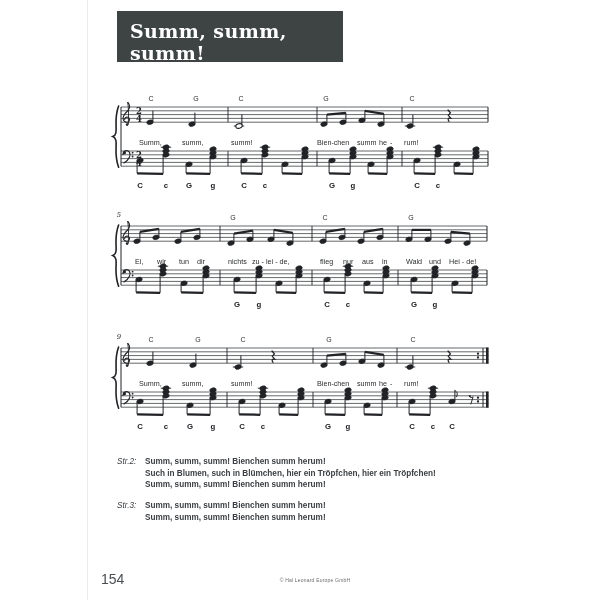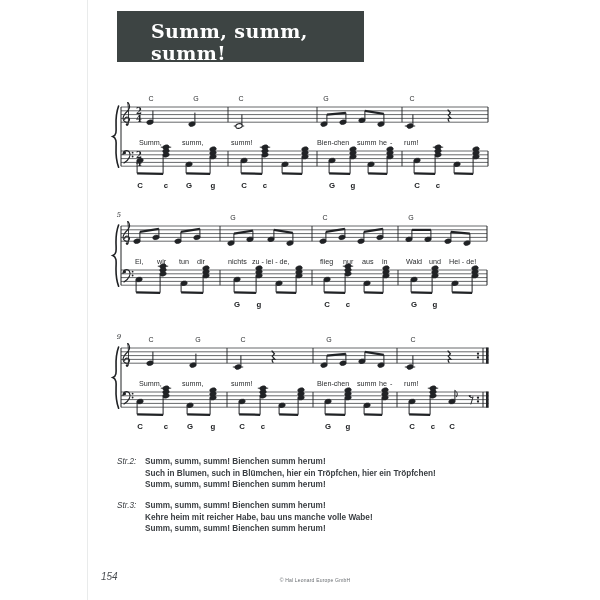--- a/index.html
+++ b/index.html
@@ -10,31 +10,31 @@
   #title-box{left:117px;width:226px;}
   #title-text{color:#ffffff;font-family:"DejaVu Serif",serif;font-weight:bold;
               font-size:19px;letter-spacing:0.4px;padding:9px 0 0 13px;}
   #credit-box{left:352px;width:140px;}
   #credit-text{color:#1d1f20;font-family:"DejaVu Serif",serif;font-weight:bold;
                font-size:8px;text-align:right;padding:5px 9px 0 0;}
   #score-svg{position:absolute;left:0;top:0;}
   .verse{position:absolute;left:0;width:600px;font-size:8.2px;line-height:11.5px;color:#3a3e42;}
   .vlabel{position:absolute;left:117px;top:0;font-style:italic;}
   .vlines{position:absolute;left:145px;top:0;width:360px;font-weight:bold;}
-  #page-number{position:absolute;left:101px;top:571px;font-size:10px;color:#4a4e52;font-style:italic;}
+  #page-number{position:absolute;left:101px;top:571px;font-size:14px;color:#4a4e52;}
   #copyright{position:absolute;left:230px;top:577px;width:170px;text-align:center;
              font-size:5px;color:#6a6e72;letter-spacing:0.2px;}
 </style>
 </head>
 <body>
 
 <div id="page">
   <div id="page-edge"></div>
 
-  <div id="title-box" class="hdr-box" style="background: rgb(61, 68, 67); padding-left: 21px;">
+  <div id="title-box" class="hdr-box" style="background: rgb(61, 68, 67);">
     <div id="title-text">Summ, summ, summ!</div>
   </div>
 
   <svg id="score-svg" width="600" height="600">
       <g>
         <line x1="121" y1="107" x2="488" y2="107" stroke="#3f4144" stroke-width="0.8"></line>
         <line x1="121" y1="151" x2="488" y2="151" stroke="#3f4144" stroke-width="0.8"></line>
         <line x1="121" y1="110.8" x2="488" y2="110.8" stroke="#3f4144" stroke-width="0.8"></line>
         <line x1="121" y1="154.8" x2="488" y2="154.8" stroke="#3f4144" stroke-width="0.8"></line>
         <line x1="121" y1="114.6" x2="488" y2="114.6" stroke="#3f4144" stroke-width="0.8"></line>
@@ -464,20 +464,19 @@
     <div class="vlines">
       <div>Summ, summ, summ! Bienchen summ herum!</div>
       <div>Such in Blumen, such in Blümchen, hier ein Tröpfchen, hier ein Tröpfchen!</div>
       <div>Summ, summ, summ! Bienchen summ herum!</div>
     </div>
   </div>
   <div class="verse" style="top:500px">
     <span class="vlabel">Str.3:</span>
     <div class="vlines">
       <div>Summ, summ, summ! Bienchen summ herum!</div>
-      <div>Kehre heim mit reicher Habe, bau uns manche volle Wabe!</div>
       <div>Summ, summ, summ! Bienchen summ herum!</div>
     </div>
   </div>
 
   <div id="page-number">154</div>
   <div id="copyright">© Hal Leonard Europe GmbH</div>
 </div>
 
 </body></html>

